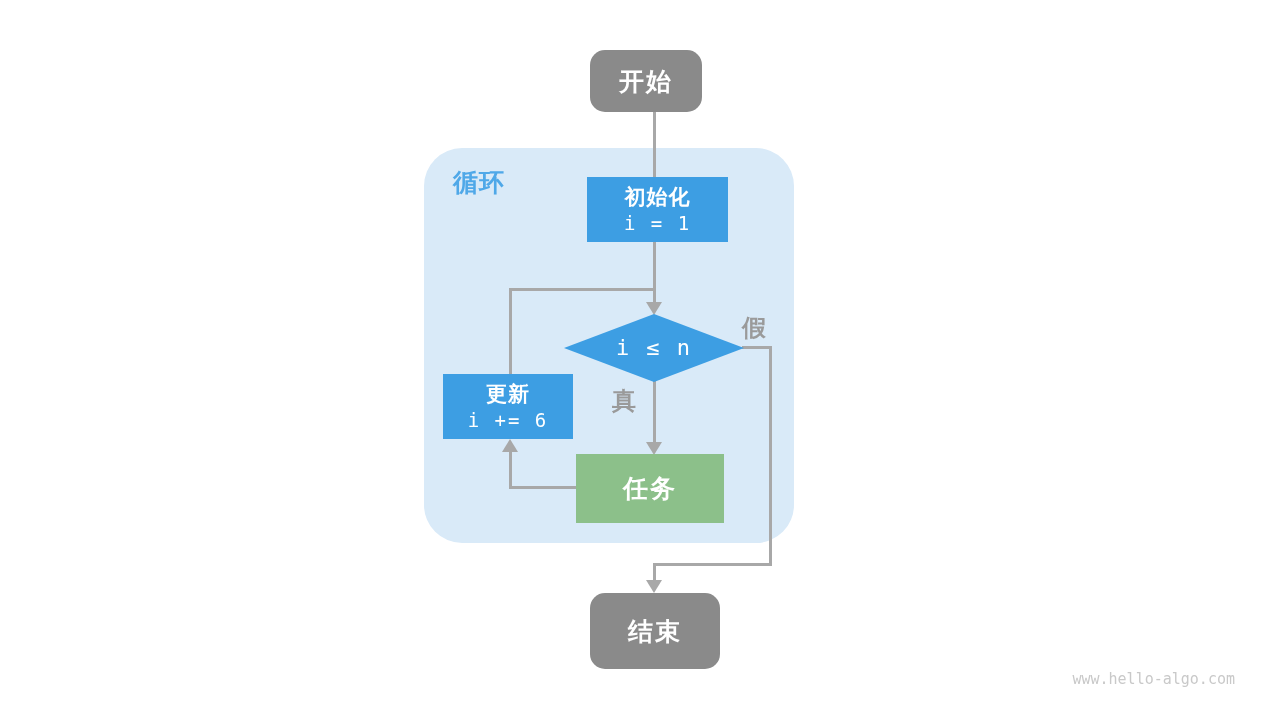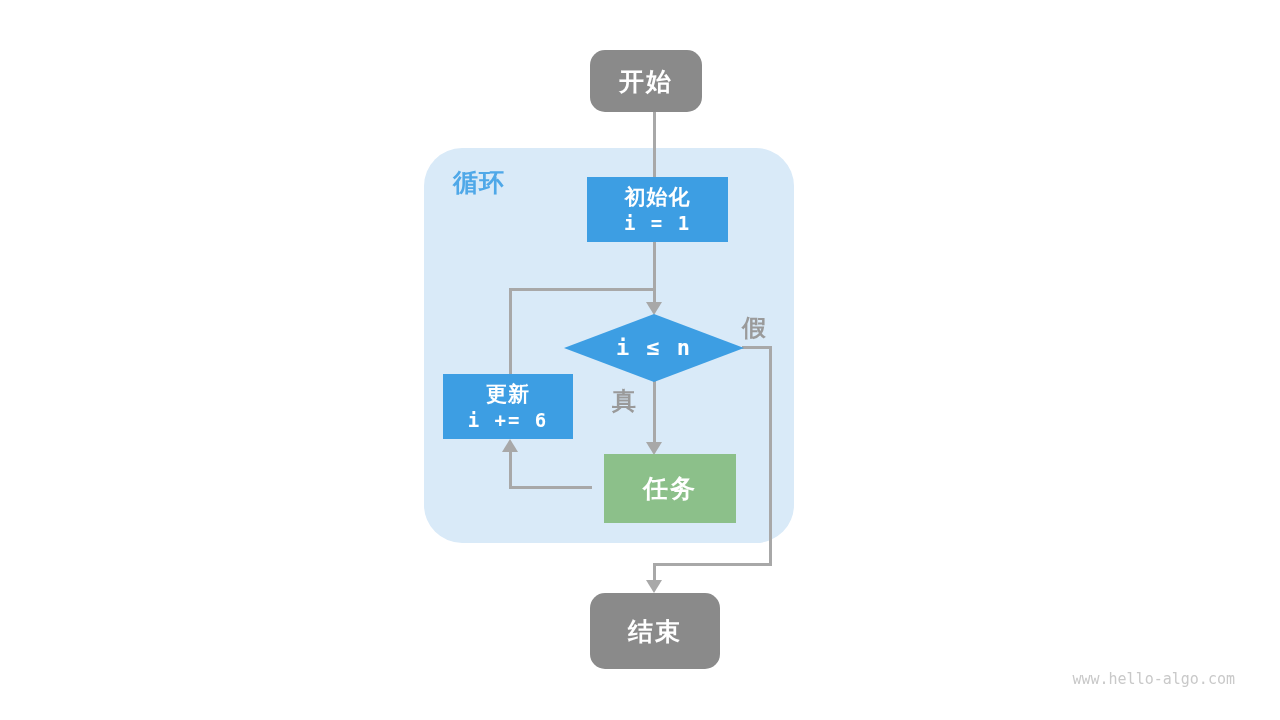--- a/index.html
+++ b/index.html
@@ -81,21 +81,21 @@
   }
   .process .title {
     font-size: 21px;
     font-weight: bold;
     letter-spacing: 1px;
     line-height: 1.35;
   }
   .code {
     font-family: "DejaVu Sans Mono", monospace;
     font-size: 19px;
-    font-weight: bold;
+    font-weight: normal;
     letter-spacing: 2px;
     line-height: 1.35;
   }
   .task-node {
     background: var(--node_green);
     font-size: 25px;
     font-weight: bold;
     letter-spacing: 2px;
   }
   .diamond {
@@ -168,21 +168,21 @@
   </div>
 
   <div class="branch-label" style="left:742px; top:312px;">假</div>
   <div class="branch-label" style="left:612px; top:385px;">真</div>
 
   <div class="node process" style="left:443px; top:374px; width:130px; height:65px;">
     <span class="title">更新</span>
     <span class="code">i += 6</span>
   </div>
 
-  <div class="node task-node" style="left:604px; top:454px; width:132px; height:69px;">
+  <div class="node task-node" style="left:576px; top:454px; width:148px; height:69px;">
     <span>任务</span>
   </div>
 
   <div class="node terminal" style="left:590px; top:593px; width:130px; height:76px;">
     <span>结束</span>
   </div>
 
   <div class="watermark">www.hello-algo.com</div>
 
 </div>

